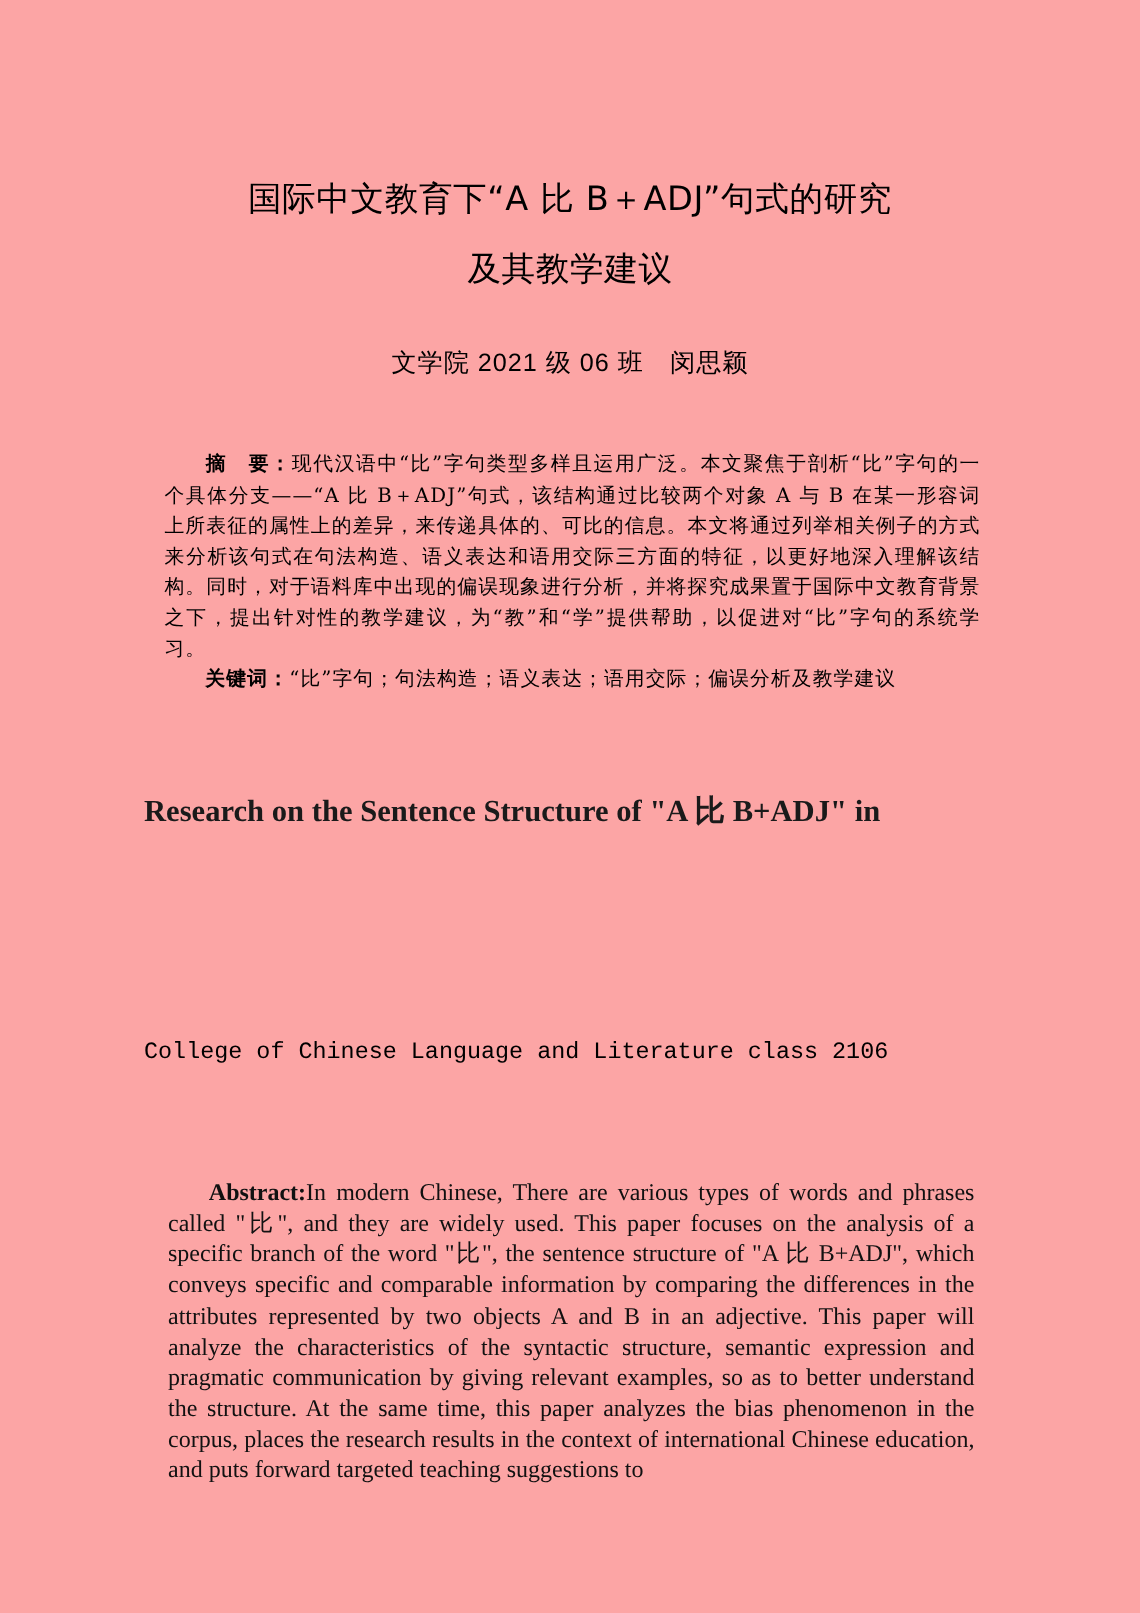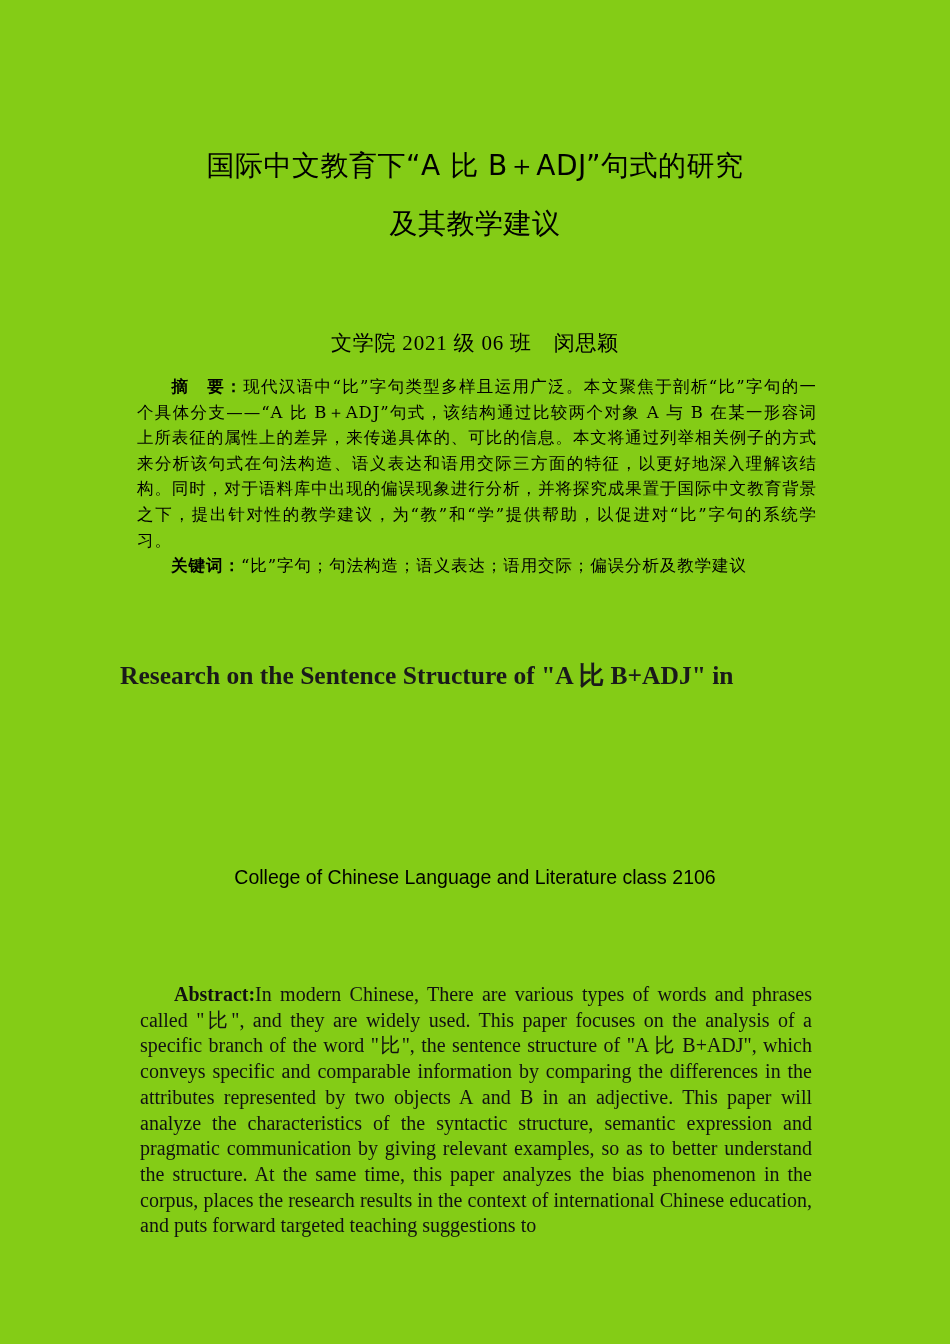--- a/index.html
+++ b/index.html
@@ -16,21 +16,21 @@
     color: #000000;
     -webkit-font-smoothing: antialiased;
   }
 
   .page {
     position: absolute;
     top: 0;
     left: 0;
     width: 950px;
     height: 1344px;
-    background: #84cc16;
+    background: #fca5a5;
   }
 
   
   .cn-title {
     position: absolute;
     left: 135px;
     top: 118px;
     width: 680px;
     text-align: center;
     font-family: "DejaVu Sans", "Liberation Sans", sans-serif;
@@ -42,25 +42,24 @@
   }
   .cn-title-line { display: block; white-space: nowrap; }
 
   
   .cn-author {
     position: absolute;
     left: 135px;
     top: 288px;
     width: 680px;
     text-align: center;
-    font-family: Liberation Serif, serif;
+    font-family: Liberation Sans, sans-serif;
     font-size: 21px;
     line-height: 30px;
     letter-spacing: 0.8px;
-    margin-top: 40px;
   }
 
   
   .cn-abstract {
     position: absolute;
     left: 137px;
     top: 374px;
     width: 680px;
     font-family: "DejaVu Serif", "Liberation Serif", serif;
     font-size: 16.5px;
@@ -90,22 +89,21 @@
     color: #1a1a1a;
   }
   .en-title-line { display: block; }
 
   
   .en-author {
     position: absolute;
     left: 120px;
     top: 850px;
     width: 710px;
-    text-align: center;
-    font-family: Liberation Sans, sans-serif;
+    font-family: Liberation Mono, monospace;
     font-size: 19.5px;
     line-height: 54px;
   }
   .en-author-line { display: block; }
 
   
   .en-abstract {
     position: absolute;
     left: 140px;
     top: 982px;

